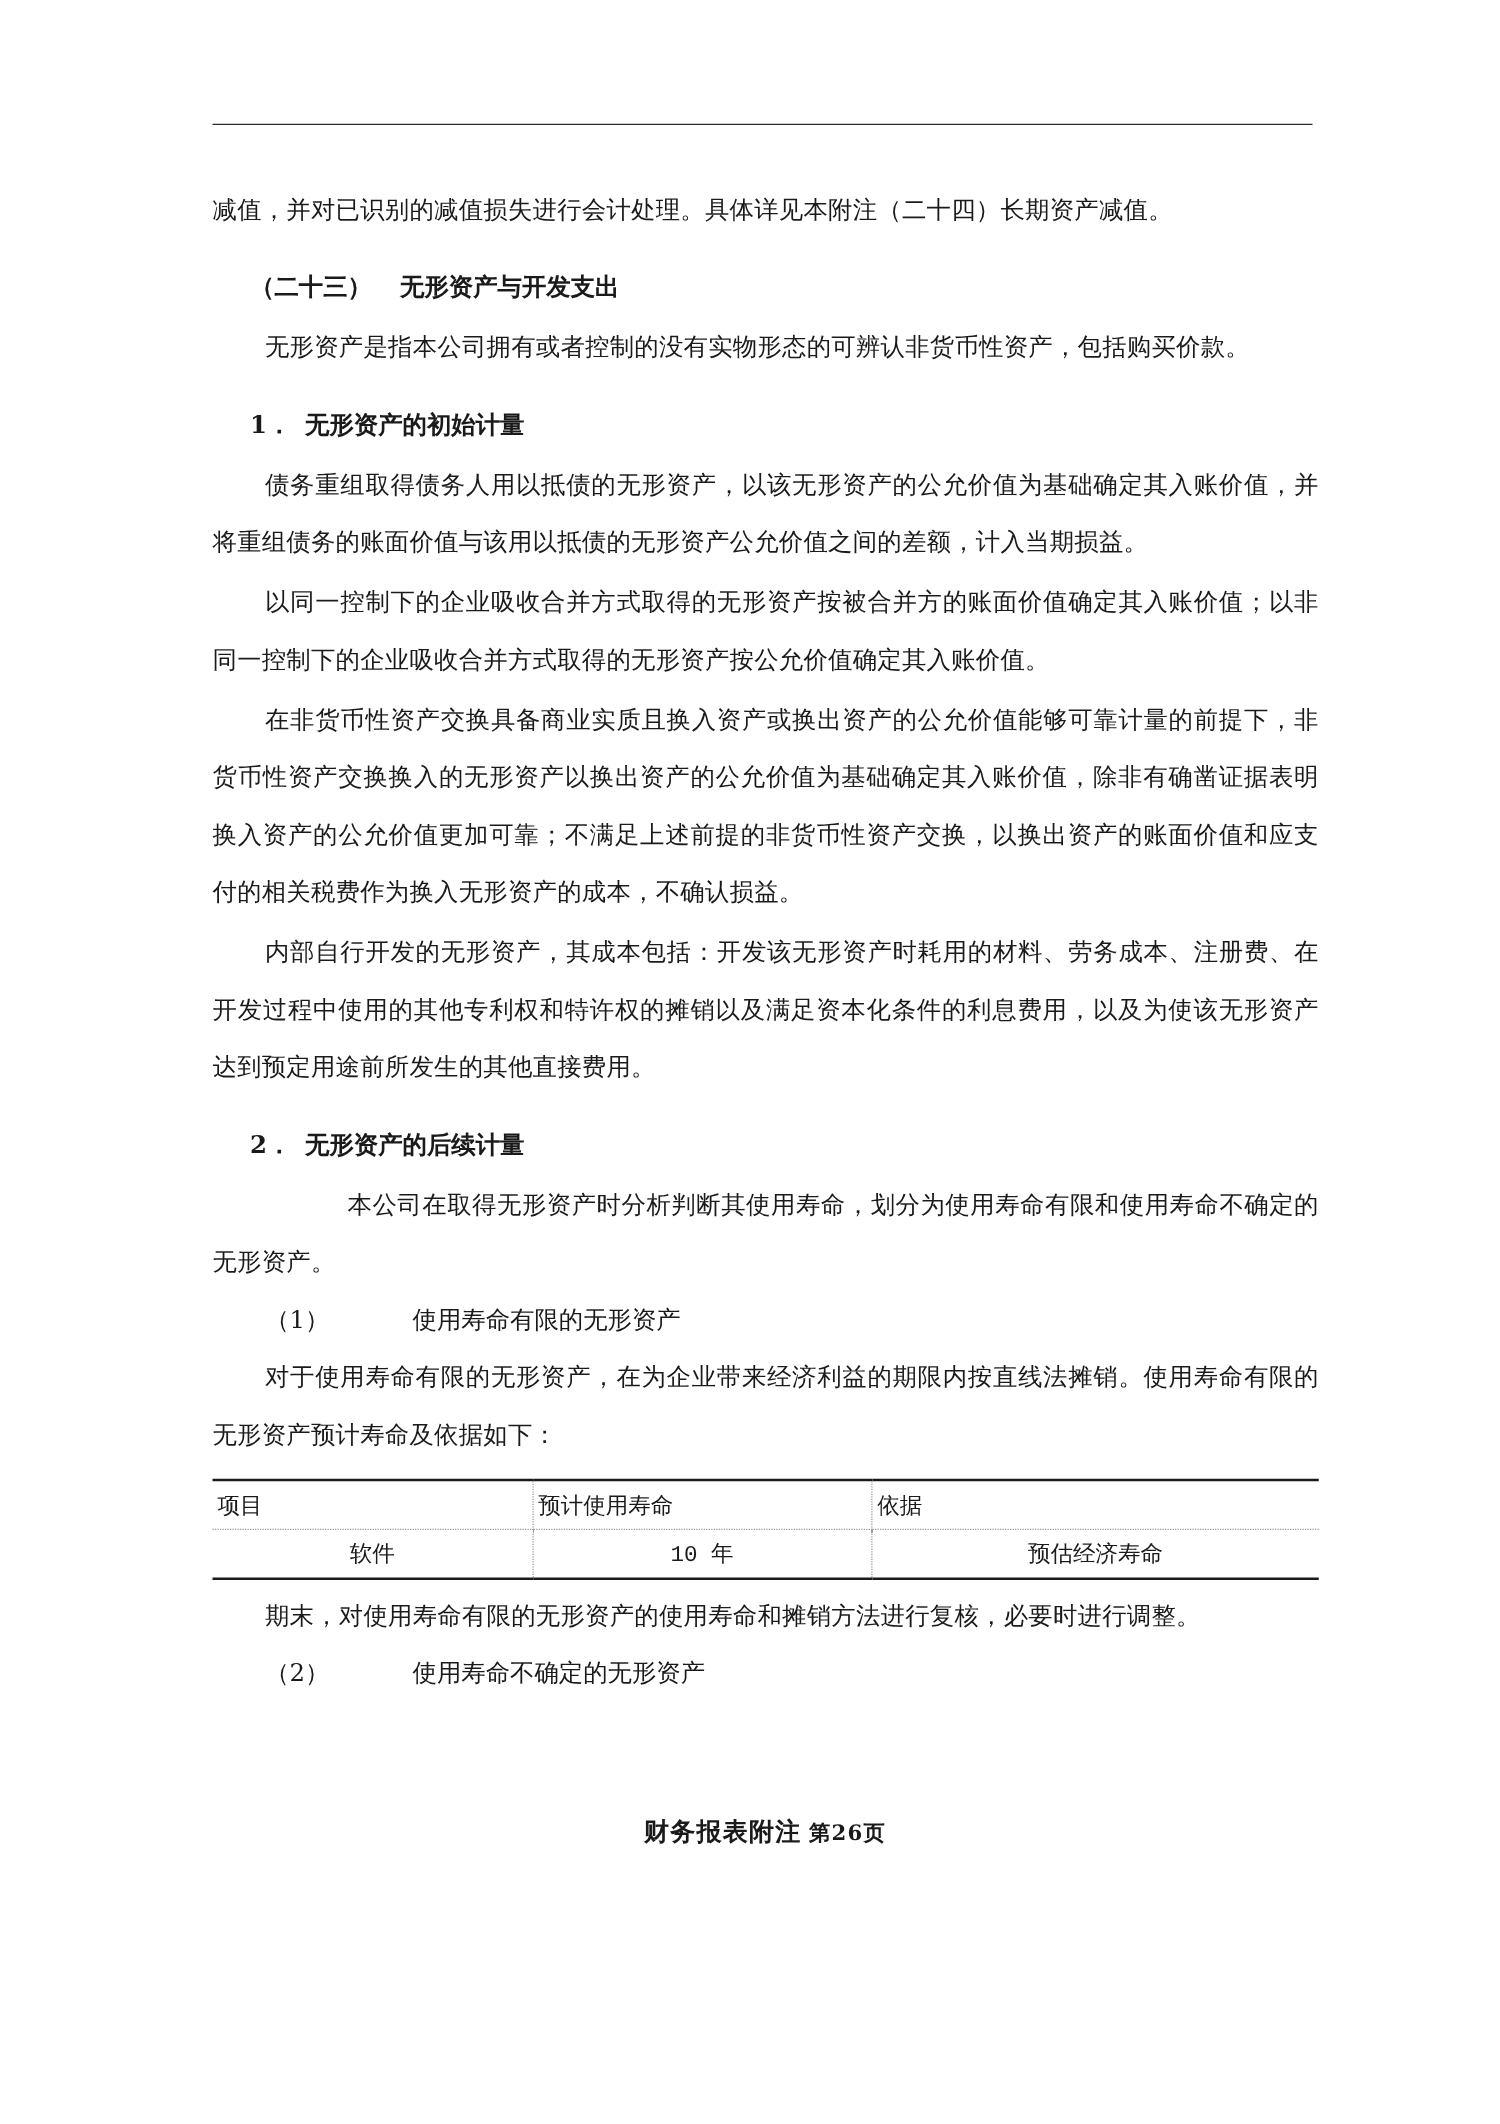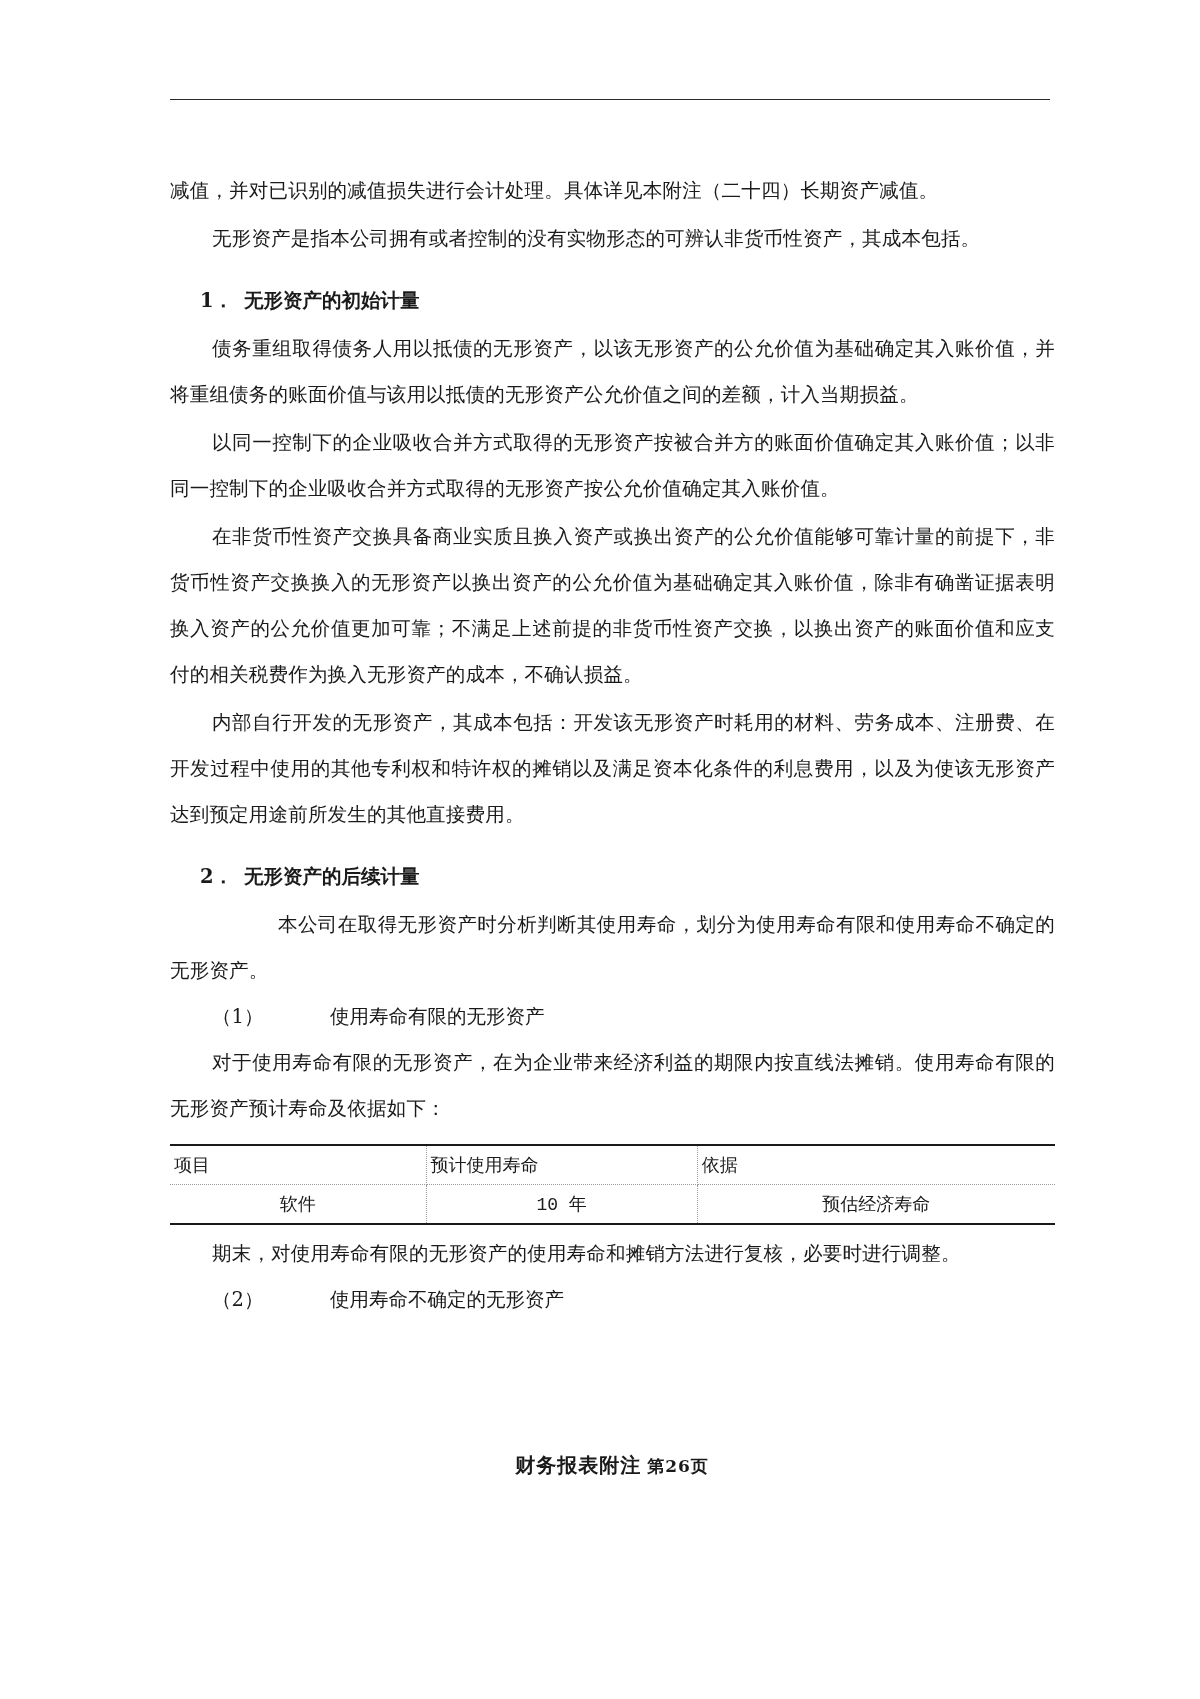--- a/index.html
+++ b/index.html
@@ -21,21 +21,21 @@
     position: absolute;
     left: 170px;
     top: 99px;
     width: 880px;
     height: 0;
     border-top: 1.5px solid #2b2b2b;
   }
   .content {
     position: absolute;
     left: 170px;
-    top: 168px;
+    top: 145px;
     width: 885px;
   }
   p, h3, h4 {
     margin: 0;
   }
   .body-line {
     font-size: 19.5px;
     line-height: 46px;
     text-align: justify;
     text-justify: inter-ideograph;
@@ -122,22 +122,25 @@
 <body>
 
 <div class="page">
 
   <div class="rule"></div>
 
   <div class="content">
 
     <p class="body-line">减值，并对已识别的减值损失进行会计处理。具体详见本附注（二十四）长期资产减值。</p>
 
+    <h3 class="heading heading-23">
+      <span class="num">（二十三）</span><span>无形资产与开发支出</span>
+    </h3>
 
-    <p class="body-line indent para">无形资产是指本公司拥有或者控制的没有实物形态的可辨认非货币性资产，其成本包括。</p>
+    <p class="body-line indent para">无形资产是指本公司拥有或者控制的没有实物形态的可辨认非货币性资产，包括购买价款。</p>
 
     <h4 class="heading heading-num">
       <span class="num">1．</span><span>无形资产的初始计量</span>
     </h4>
 
     <p class="body-line indent para">债务重组取得债务人用以抵债的无形资产，以该无形资产的公允价值为基础确定其入账价值，并将重组债务的账面价值与该用以抵债的无形资产公允价值之间的差额，计入当期损益。</p>
     <p class="body-line indent para">以同一控制下的企业吸收合并方式取得的无形资产按被合并方的账面价值确定其入账价值；以非同一控制下的企业吸收合并方式取得的无形资产按公允价值确定其入账价值。</p>
     <p class="body-line indent para">在非货币性资产交换具备商业实质且换入资产或换出资产的公允价值能够可靠计量的前提下，非货币性资产交换换入的无形资产以换出资产的公允价值为基础确定其入账价值，除非有确凿证据表明换入资产的公允价值更加可靠；不满足上述前提的非货币性资产交换，以换出资产的账面价值和应支付的相关税费作为换入无形资产的成本，不确认损益。</p>
     <p class="body-line indent para">内部自行开发的无形资产，其成本包括：开发该无形资产时耗用的材料、劳务成本、注册费、在开发过程中使用的其他专利权和特许权的摊销以及满足资本化条件的利息费用，以及为使该无形资产达到预定用途前所发生的其他直接费用。</p>
 

